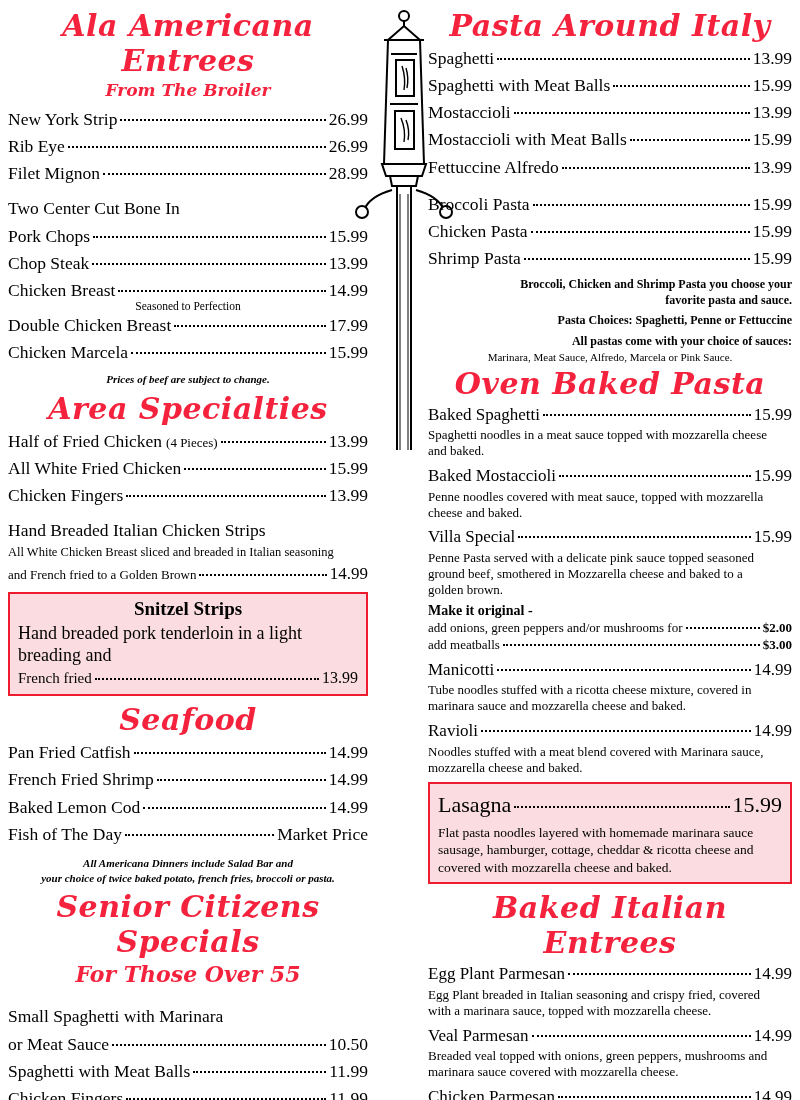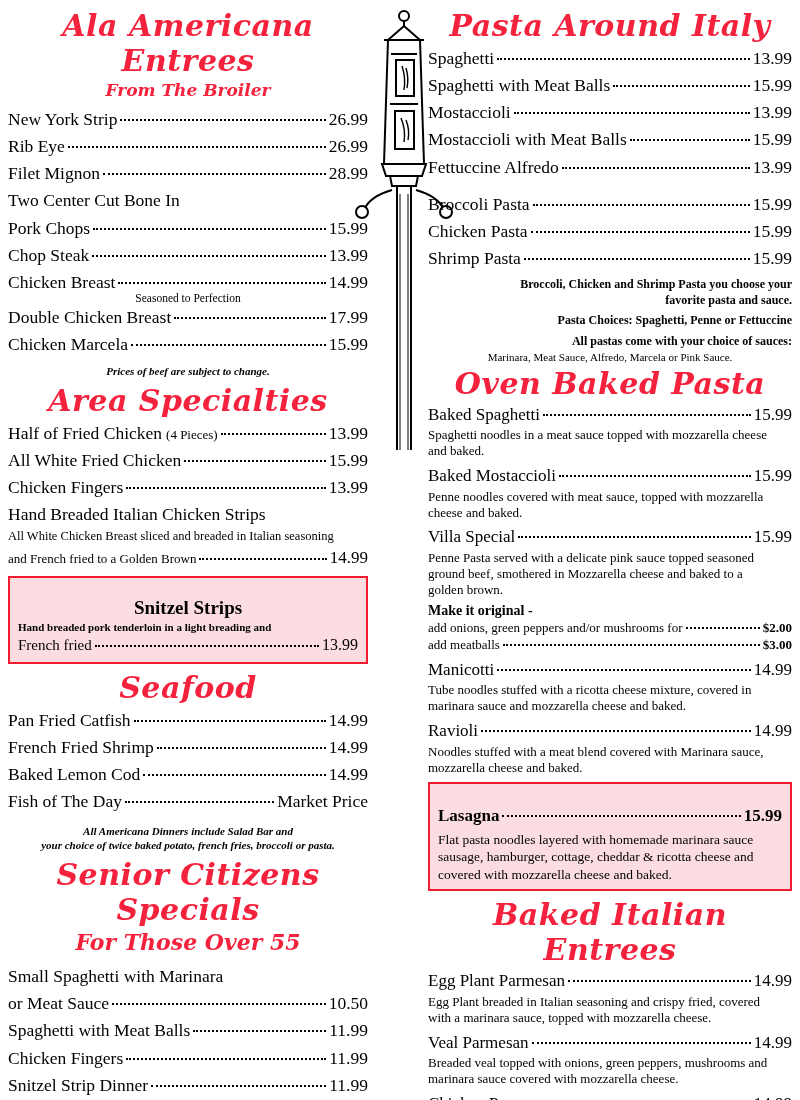--- a/index.html
+++ b/index.html
@@ -48,21 +48,21 @@
   .item .nm{flex:0 0 auto;}
   .item .paren{font-size:13px;margin-left:4px;}
   .item .dots{
     flex:1 1 auto;
     margin:0 3px;
     border-bottom:2px dotted #000;
     transform:translateY(-4px);
     min-width:12px;
   }
   .item .pr{flex:0 0 auto;}
-  .item.nodots .nm{flex:1 1 auto;}
+  .item.nodots .nm{flex:1 1 auto;margin-top:8px;}
 
   .note-center{
     text-align:center;
     font-size:11px;
     font-weight:bold;
     font-style:italic;
     margin:6px 0 4px 0;
     line-height:1.35;
   }
   .note-small{
@@ -84,36 +84,35 @@
   }
   .seasoned{
     text-align:center;
     font-size:11.5px;
     margin:-4px 0 0 0;
   }
 
   .boxed{
     border:2.5px solid #ee1c2e;
     background:#fbdde1;
-    padding:19px 8px 6px 8px;
+    padding:4px 8px 6px 8px;
     margin:6px 0 6px 0;
     box-sizing:border-box;
   }
   .boxed .bx-title{
     text-align:center;
     font-weight:bold;
     font-size:19px;
     margin:0 0 2px 0;
   }
   .boxed .bx-desc{
-    font-size:11px;
+    font-size:18px;
     line-height:1.25;
-    font-weight:bold;
-  }
-  .boxed.inline-title .item{font-weight:bold;font-size:17px;justify-content:space-between;}
+  }
+  .boxed.inline-title .item{font-weight:normal;font-size:22px;justify-content:space-between;}
   .boxed .bx-desc-sm{font-size:13.5px;line-height:1.3;margin-top:2px;}
 
   
   .dish .item{font-size:17px;line-height:1.45;}
   .dish .desc{
     font-size:13px;
     line-height:1.22;
     margin:0 13px 5px 0;
   }
   .subitem{

